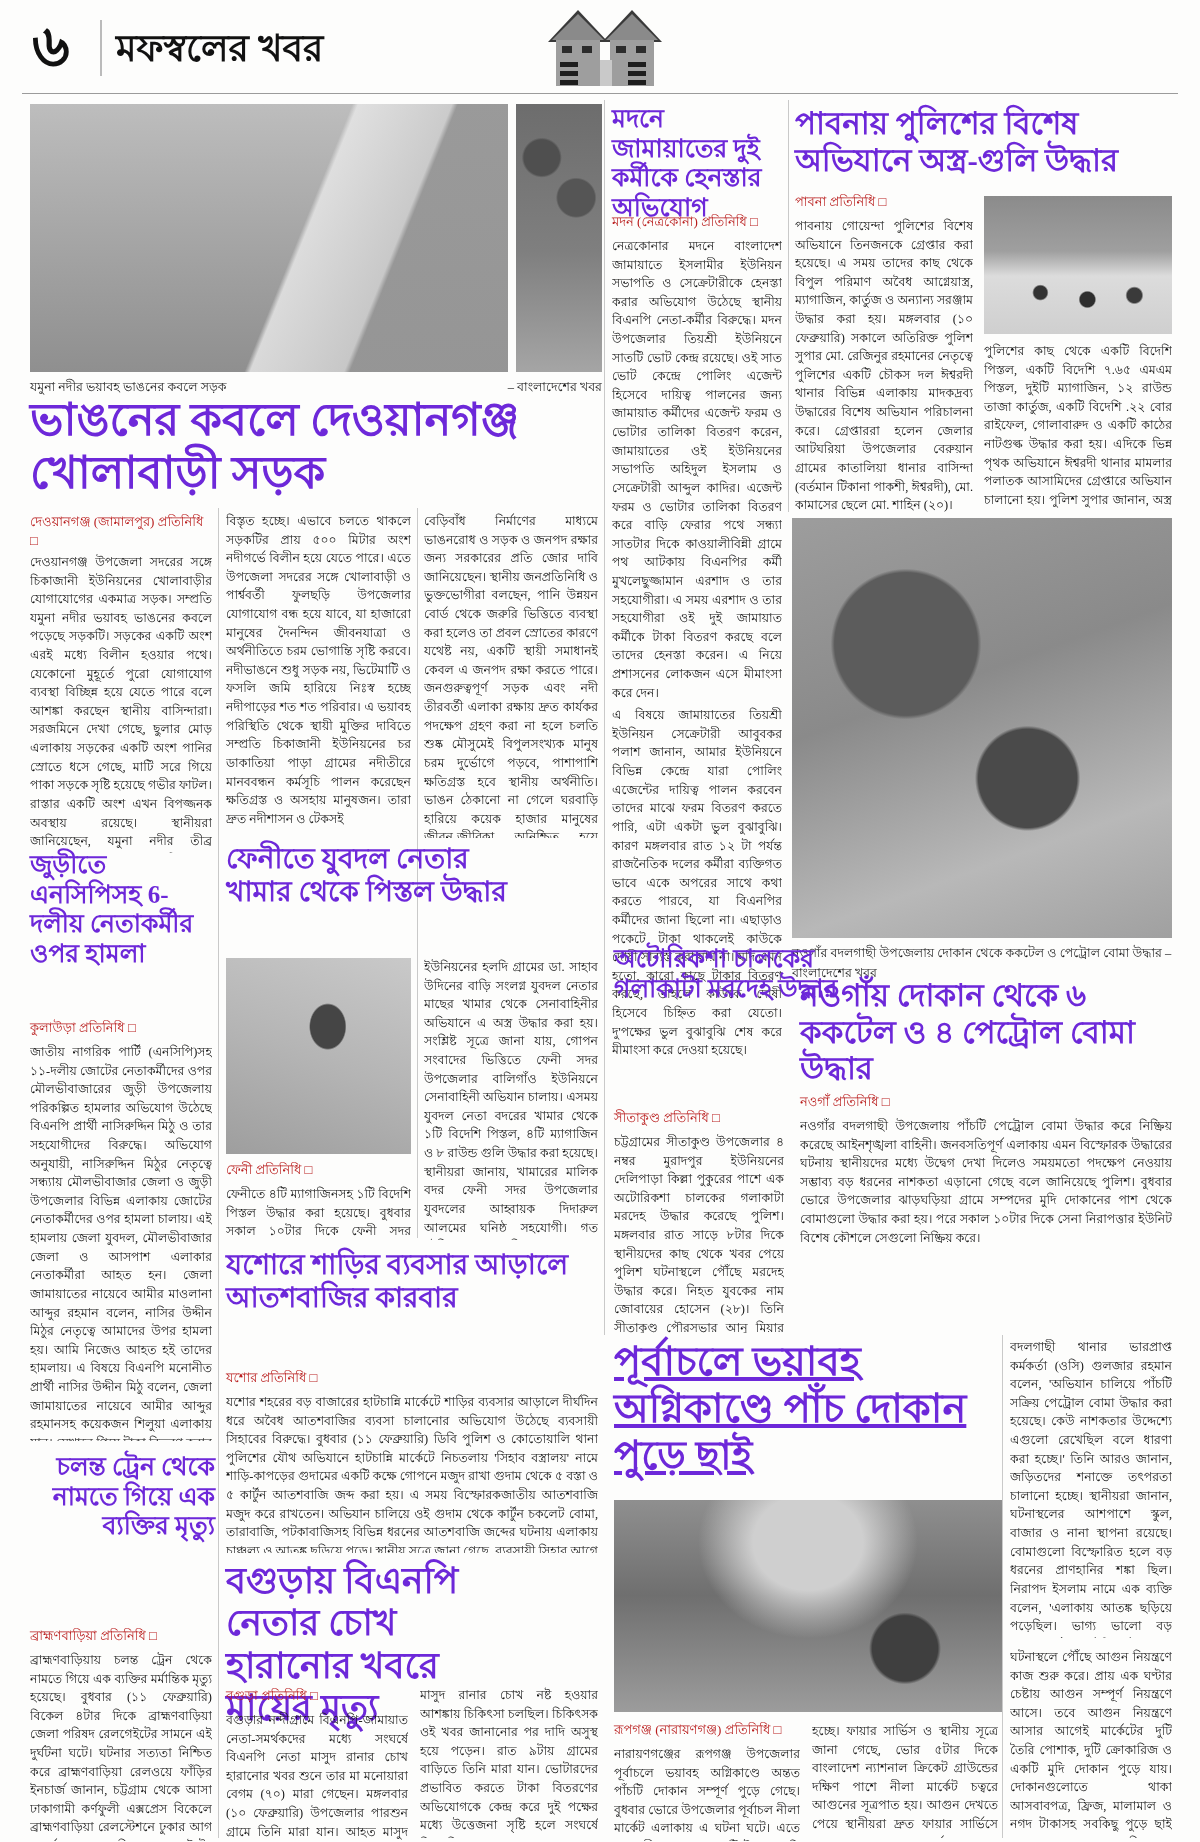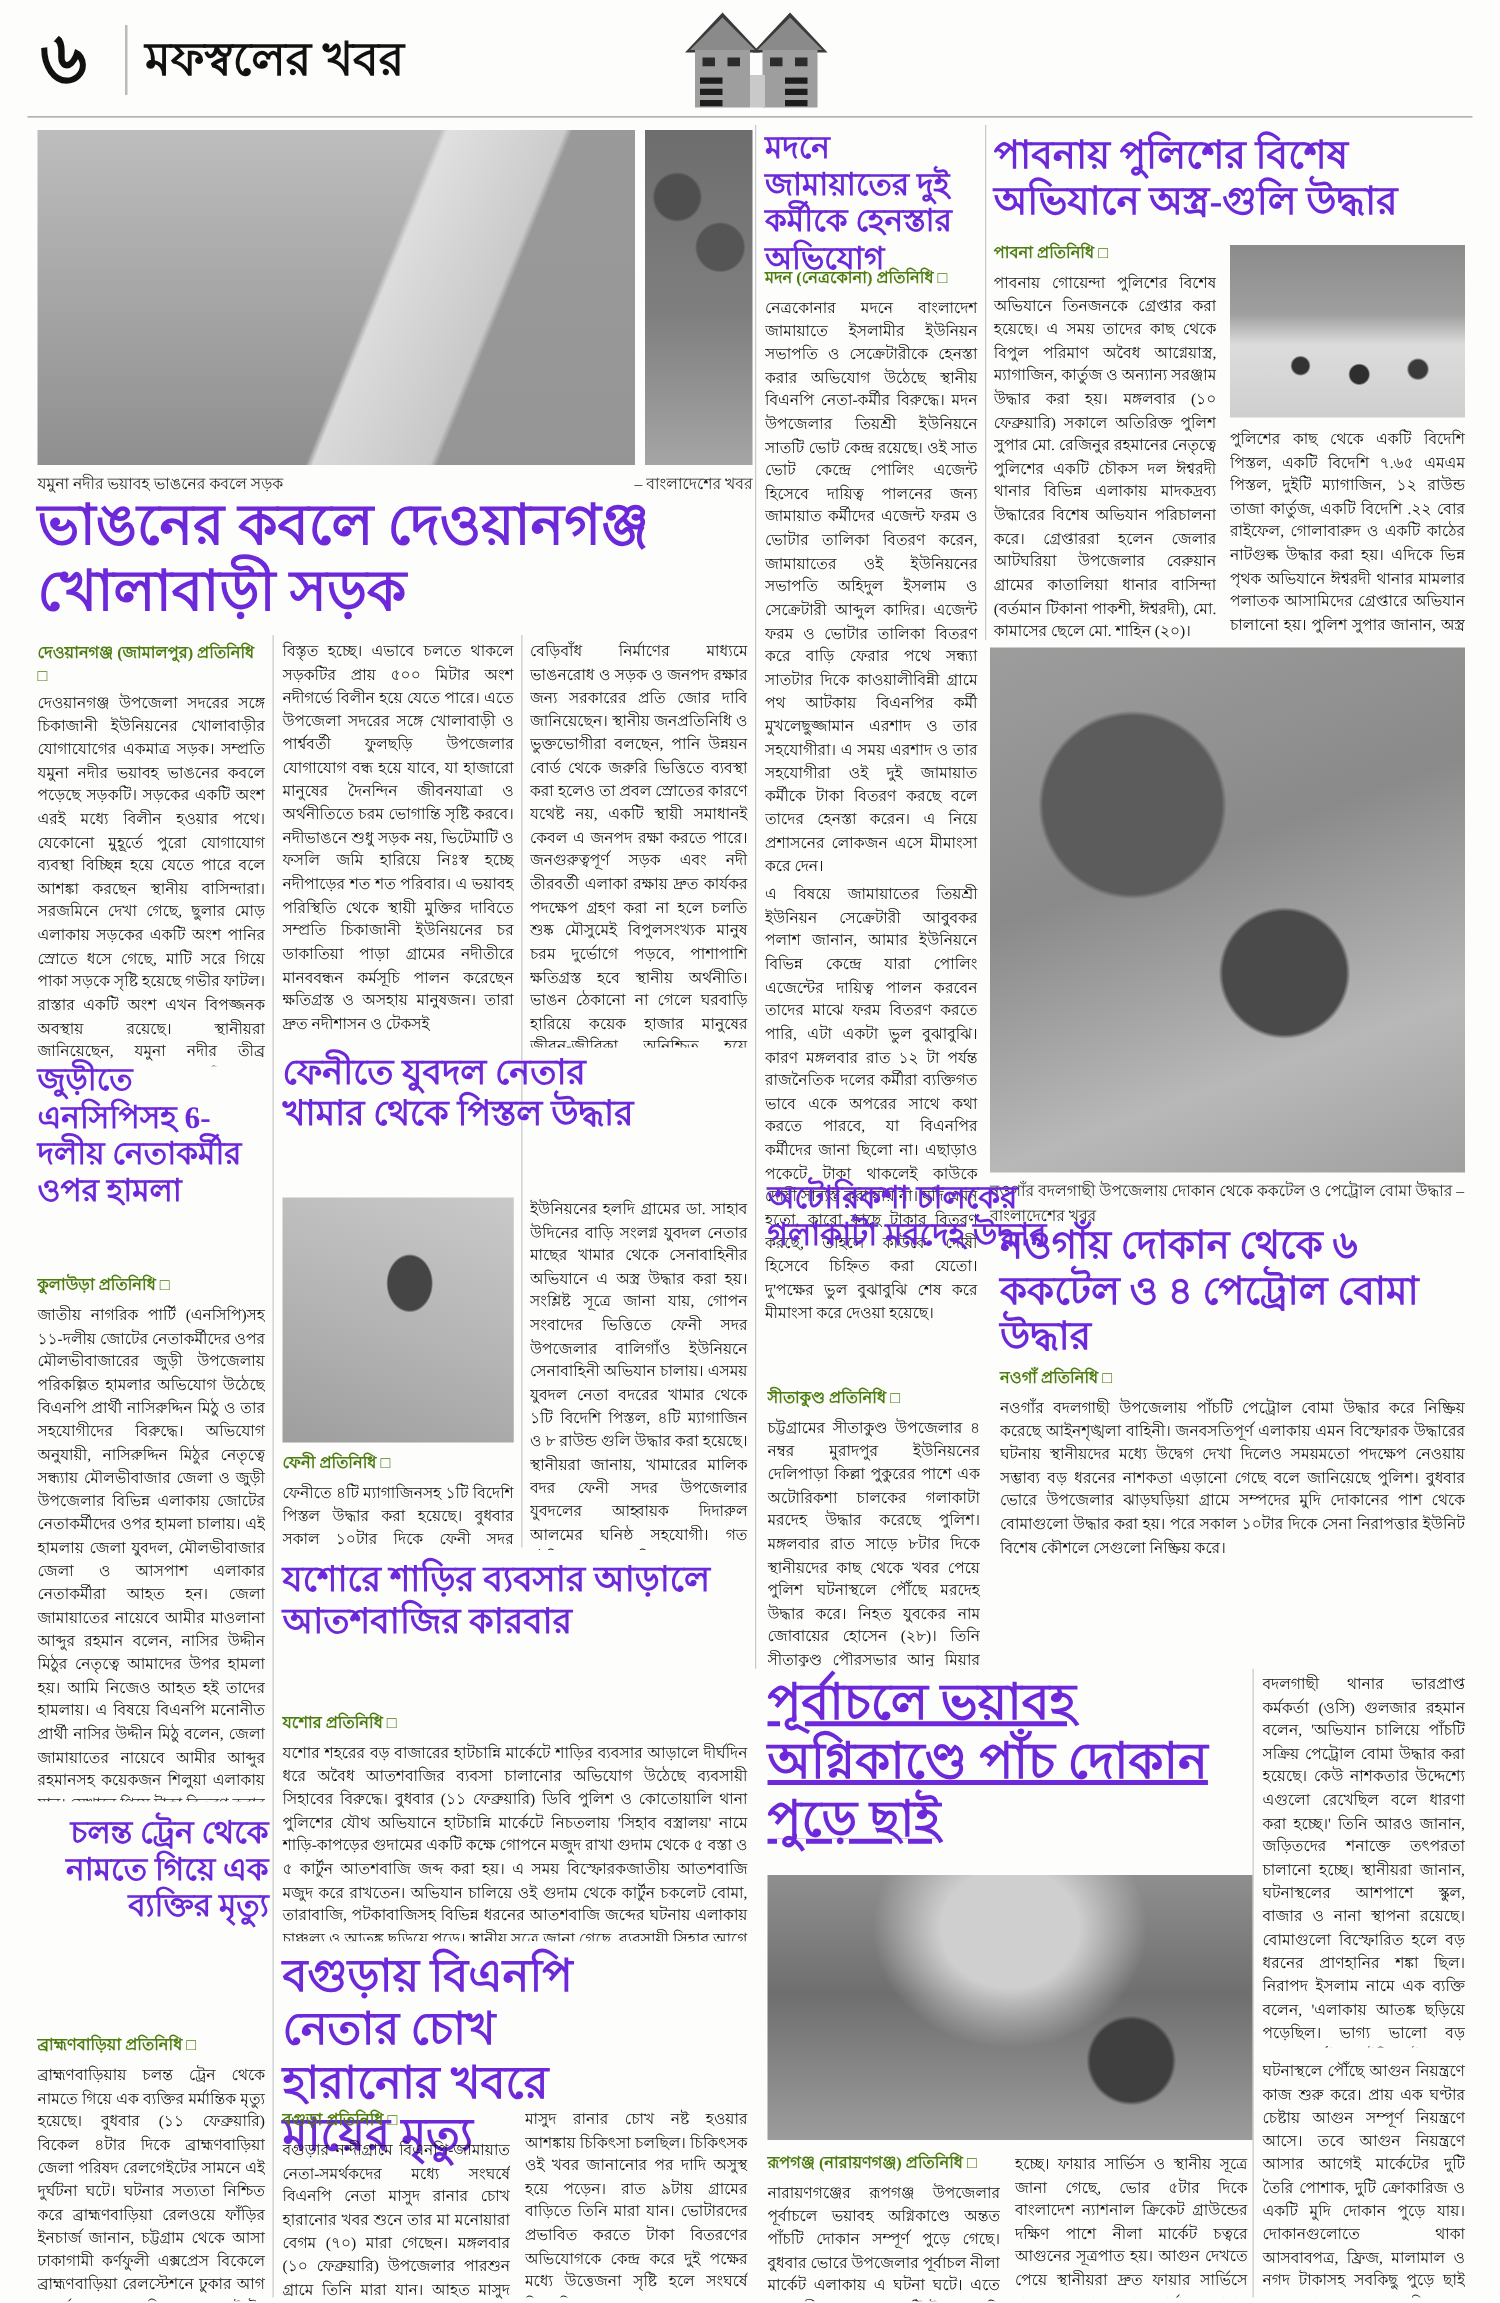--- a/index.html
+++ b/index.html
@@ -1,20 +1,20 @@
 <!DOCTYPE html>
 <html lang="bn"><head>
 <meta charset="utf-8">
 <style>
   html,body{margin:0;padding:0;}
   body{width:1200px;height:1842px;position:relative;overflow:hidden;background:#fdfdfc;color:#111;
        font-family:"Liberation Serif", serif;}
   .abs{position:absolute;}
   .headline{font-weight:bold;color:#6d28d9;line-height:1.18;letter-spacing:0;}
-  .byline{font-weight:bold;font-size:13px;margin-bottom:4px;color:#4d7c0f;}
+  .byline{font-weight:normal;font-size:13px;margin-bottom:4px;color:#b91c1c;}
   .bodytxt{font-size:12.4px;line-height:1.5;text-align:justify;overflow:hidden;color:#151515;}
   .caption{font-size:12.5px;color:#222;}
   .credit{font-size:12.5px;color:#222;text-align:right;}
   .photo{background:#9a9a9a;overflow:hidden;}
   .vrule{position:absolute;width:1px;background:#c9c9c9;}
   .hrule{position:absolute;height:1px;background:#9b9b9b;}
   
   .pageno{font-size:58px;font-weight:bold;line-height:1;}
   .section-title{font-size:37px;font-weight:bold;line-height:1;}
   .masthead{font-size:36px;font-weight:900;line-height:1;letter-spacing:-1px;}

